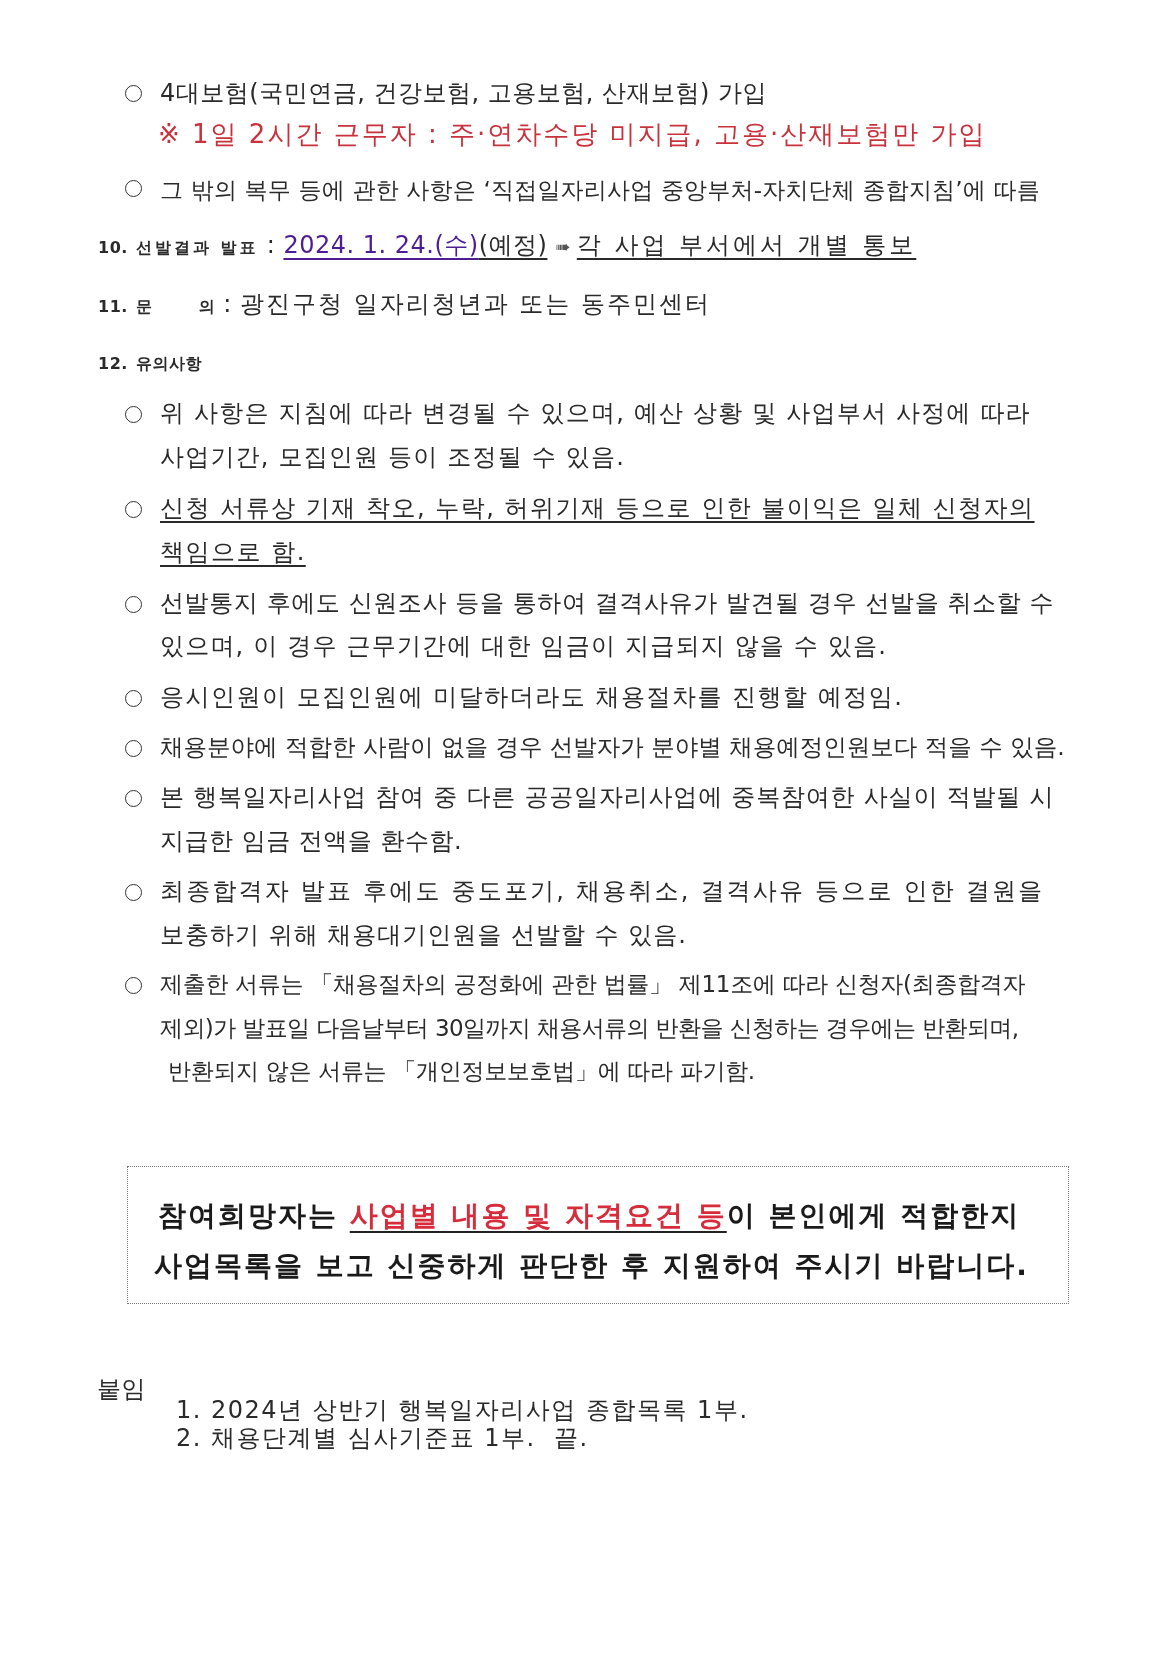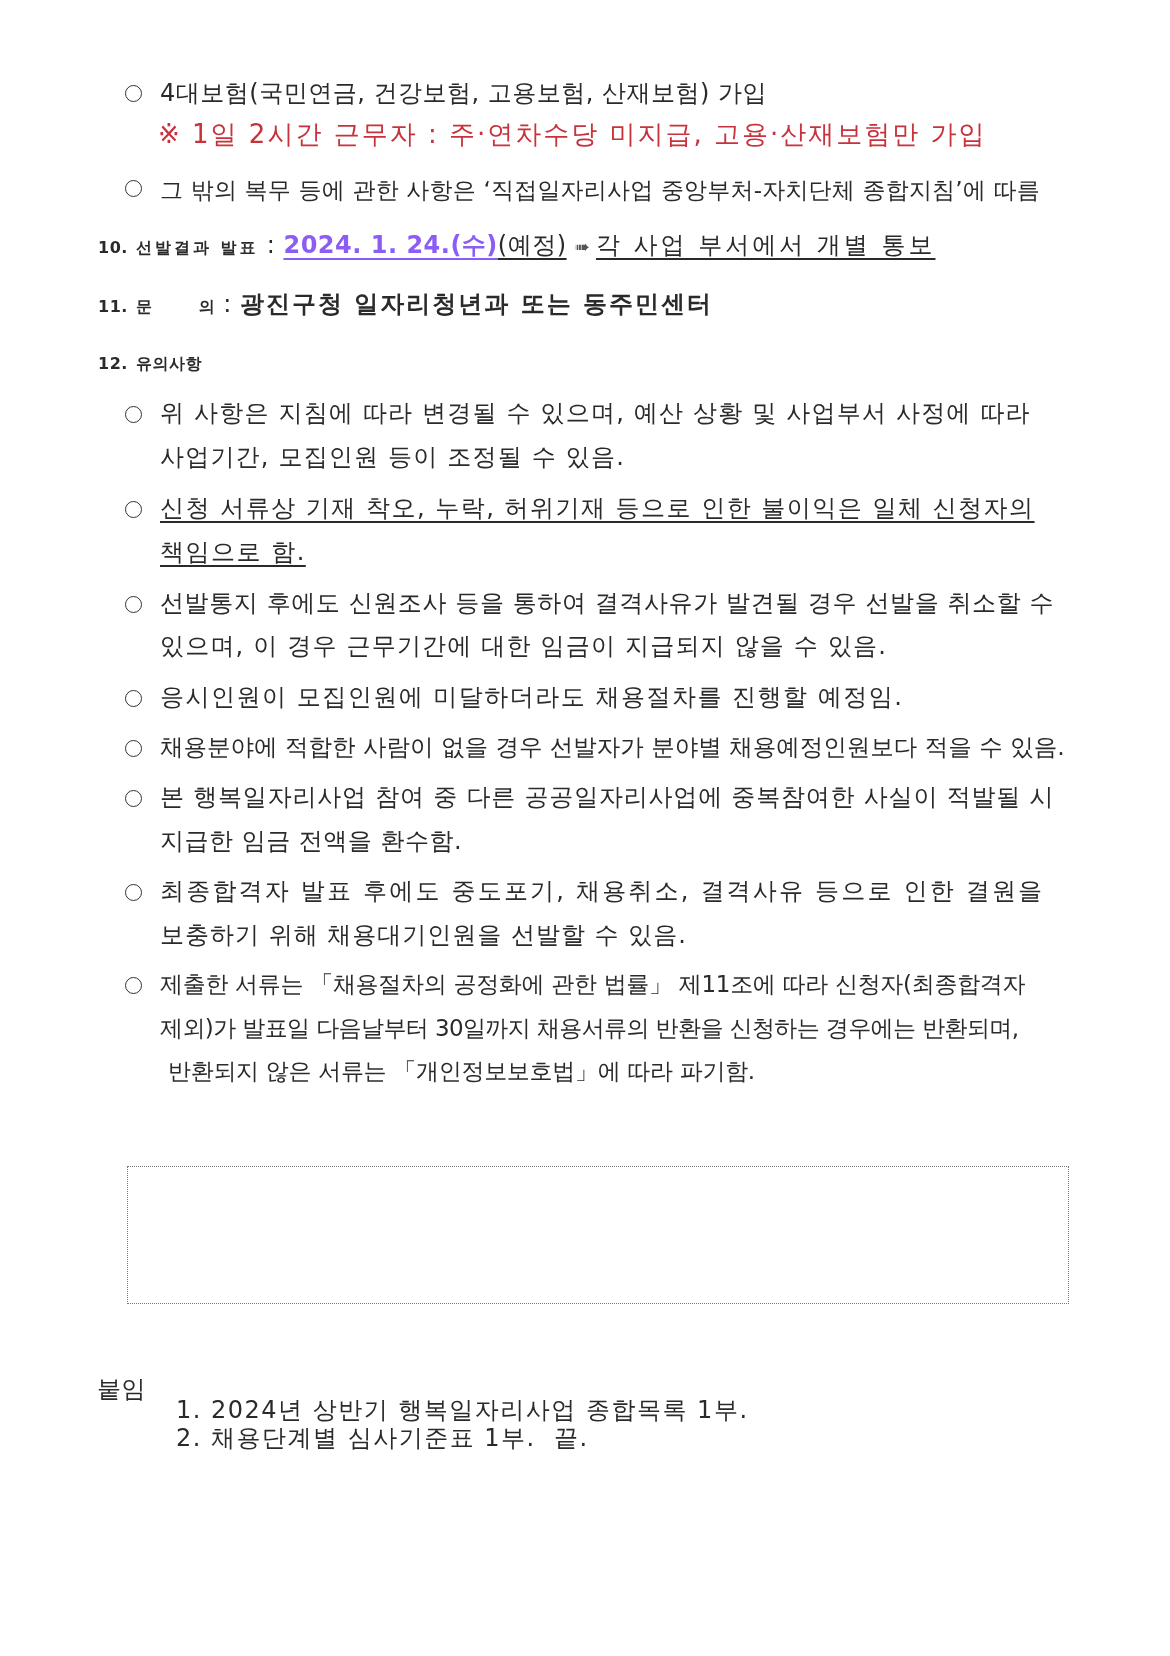--- a/index.html
+++ b/index.html
@@ -7,21 +7,21 @@
     width: 1170px; height: 1656px; position: relative; overflow: hidden;
     font-family: "DejaVu Sans", "Liberation Sans", sans-serif;
     color: #2a2a2a;
   }
   .line { position: absolute; white-space: nowrap; font-size: 24px; line-height: 32px; letter-spacing: 0.5px; }
   .bullet {
     position: absolute; width: 17px; height: 17px; border: 1.6px solid #333;
     border-radius: 50%; box-sizing: border-box;
   }
   .red { color: #c8323c; }
-  .blue { color: #8b5cf6; font-weight: bold; }
+  .blue { color: #4c1d95; font-weight: normal; }
   .u { text-decoration: underline; text-underline-offset: 5px; text-decoration-thickness: 1.5px; }
   .heading { font-size: 16px; font-weight: bold; }
   .notice-box {
     position: absolute; left: 127px; top: 1166px; width: 942px; height: 138px;
     border: 1.3px dotted #777; box-sizing: border-box;
   }
   .notice-line {
     position: absolute; white-space: nowrap; font-size: 28px; font-weight: bold;
     color: #1a1a1a; letter-spacing: 2px;
   }
@@ -48,21 +48,21 @@
   <span class="blue u">2024. 1. 24.(수)</span><span class="u">(예정)</span>
   <span class="arrow">➠</span>
   <span class="u" style="letter-spacing:3px;">각 사업 부서에서 개별 통보</span>
 </div>
 
 <div class="line" style="left:98px;top:288px;">
   <span class="heading">11.</span>
   <span class="heading">문</span>
   <span class="heading" style="margin-left:38px;">의</span>
   <span>:</span>
-  <span style="letter-spacing:2px;font-weight:bold;">광진구청 일자리청년과 또는 동주민센터</span>
+  <span style="letter-spacing:2px;">광진구청 일자리청년과 또는 동주민센터</span>
 </div>
 
 <div class="line" style="left:98px;top:345px;">
   <span class="heading">12.</span>
   <span class="heading">유의사항</span>
 </div>
 
 <span class="bullet" style="left:125px;top:406px;"></span>
 <div class="line" style="left:160px;top:397px;letter-spacing:1.2px;">위 사항은 지침에 따라 변경될 수 있으며, 예산 상황 및 사업부서 사정에 따라</div>
 <div class="line" style="left:160px;top:441px;letter-spacing:1.2px;">사업기간, 모집인원 등이 조정될 수 있음.</div>
@@ -88,17 +88,21 @@
 <span class="bullet" style="left:125px;top:884px;"></span>
 <div class="line" style="left:160px;top:875px;letter-spacing:2.2px;">최종합격자 발표 후에도 중도포기, 채용취소, 결격사유 등으로 인한 결원을</div>
 <div class="line" style="left:160px;top:919px;letter-spacing:1px;">보충하기 위해 채용대기인원을 선발할 수 있음.</div>
 
 <span class="bullet" style="left:125px;top:977px;"></span>
 <div class="line" style="left:160px;top:968px;letter-spacing:-0.3px;font-size:23px;">제출한 서류는 「채용절차의 공정화에 관한 법률」 제11조에 따라 신청자(최종합격자</div>
 <div class="line" style="left:160px;top:1012px;letter-spacing:-0.6px;font-size:23px;">제외)가 발표일 다음날부터 30일까지 채용서류의 반환을 신청하는 경우에는 반환되며,</div>
 <div class="line" style="left:168px;top:1055px;letter-spacing:-0.3px;font-size:23px;">반환되지 않은 서류는 「개인정보보호법」에 따라 파기함.</div>
 
 <div class="notice-box">
+  <div class="notice-line" style="left:30px;top:30px;">
+    <span>참여희망자는 </span><span class="notice-red">사업별 내용 및 자격요건 등</span><span>이 본인에게 적합한지</span>
+  </div>
+  <div class="notice-line" style="left:26px;top:80px;">사업목록을 보고 신중하게 판단한 후 지원하여 주시기 바랍니다.</div>
 </div>
 
 <div class="line" style="left:97px;top:1373px;">붙임</div>
 <div class="line" style="left:176px;top:1394px;letter-spacing:1.5px;">1. 2024년 상반기 행복일자리사업 종합목록 1부.</div>
 <div class="line" style="left:176px;top:1422px;letter-spacing:1.5px;white-space:pre;">2. 채용단계별 심사기준표 1부.  끝.</div>
 
 </body></html>

